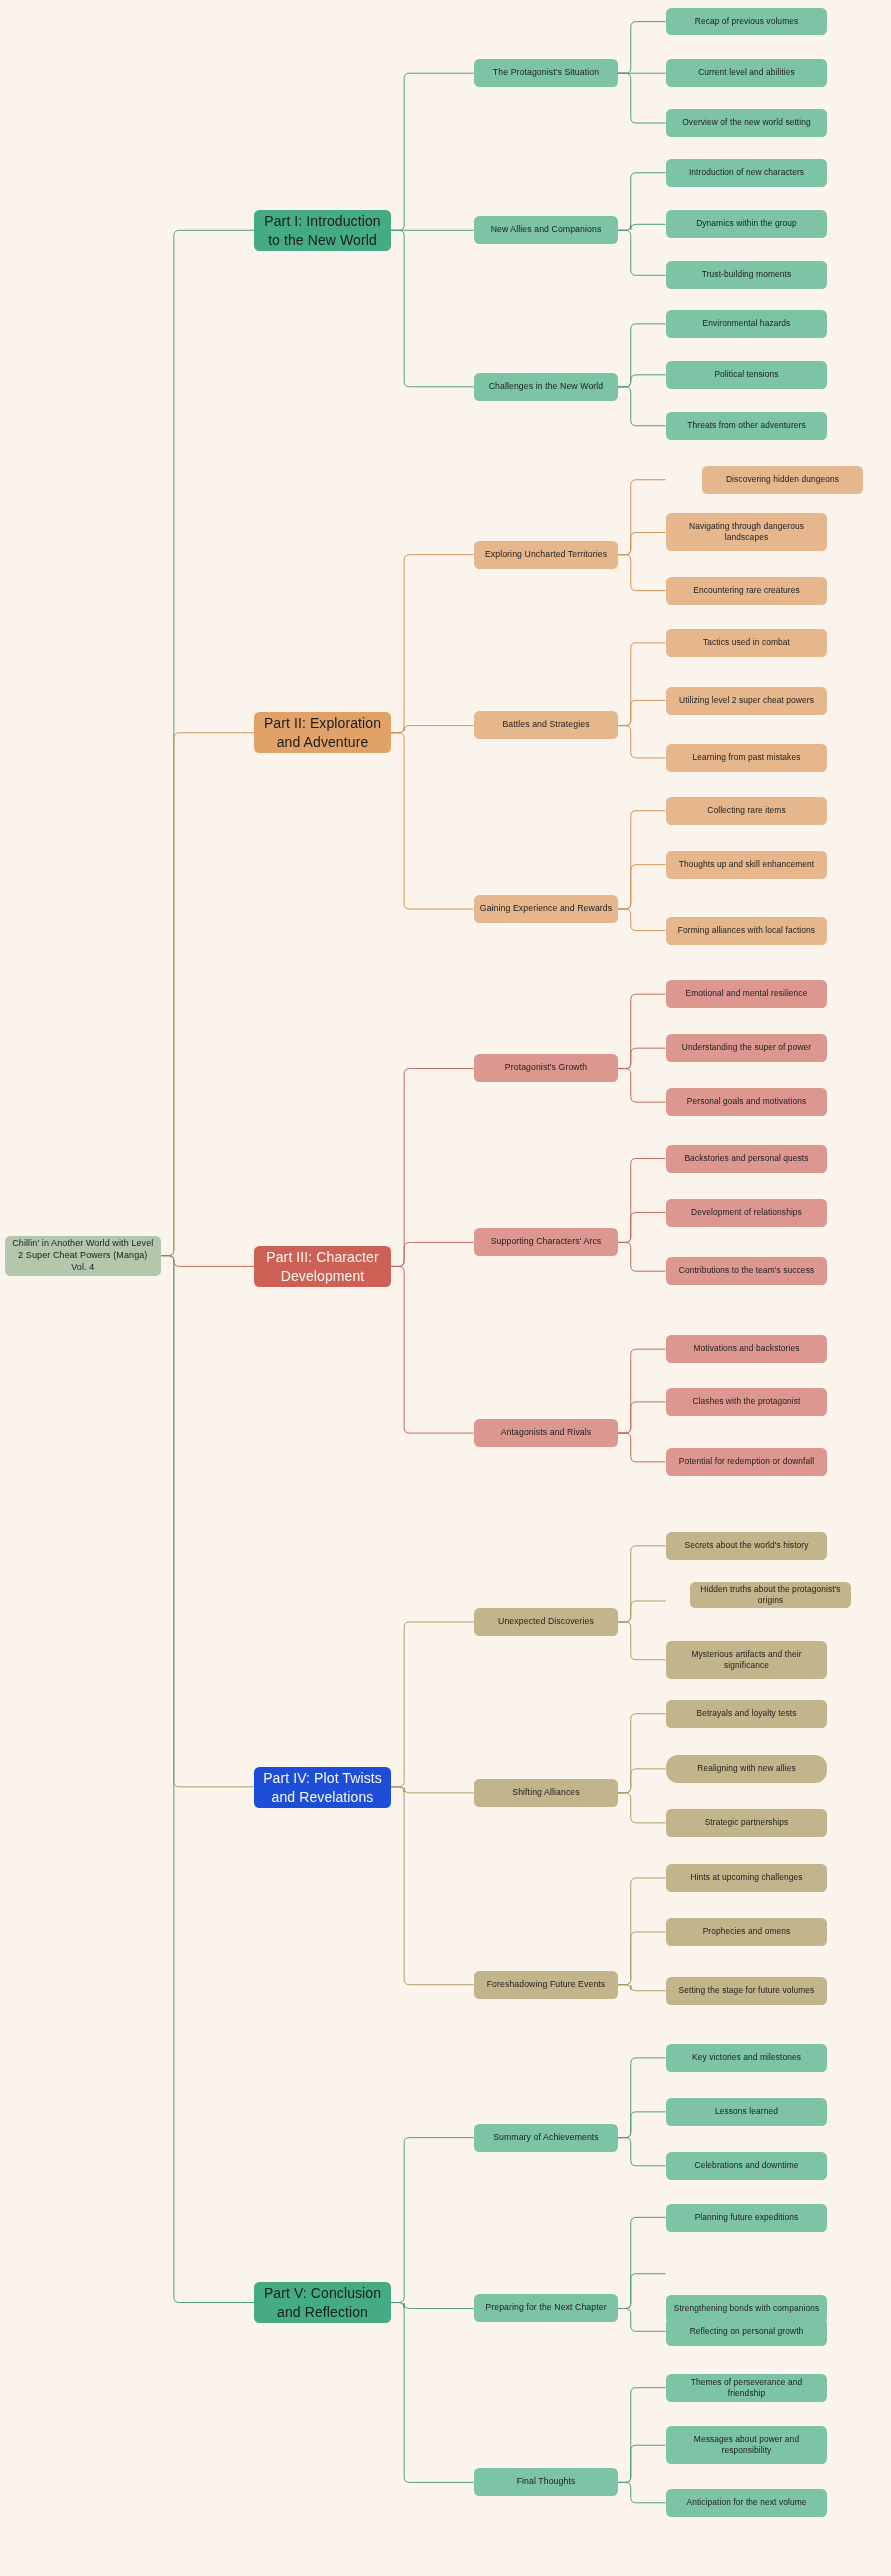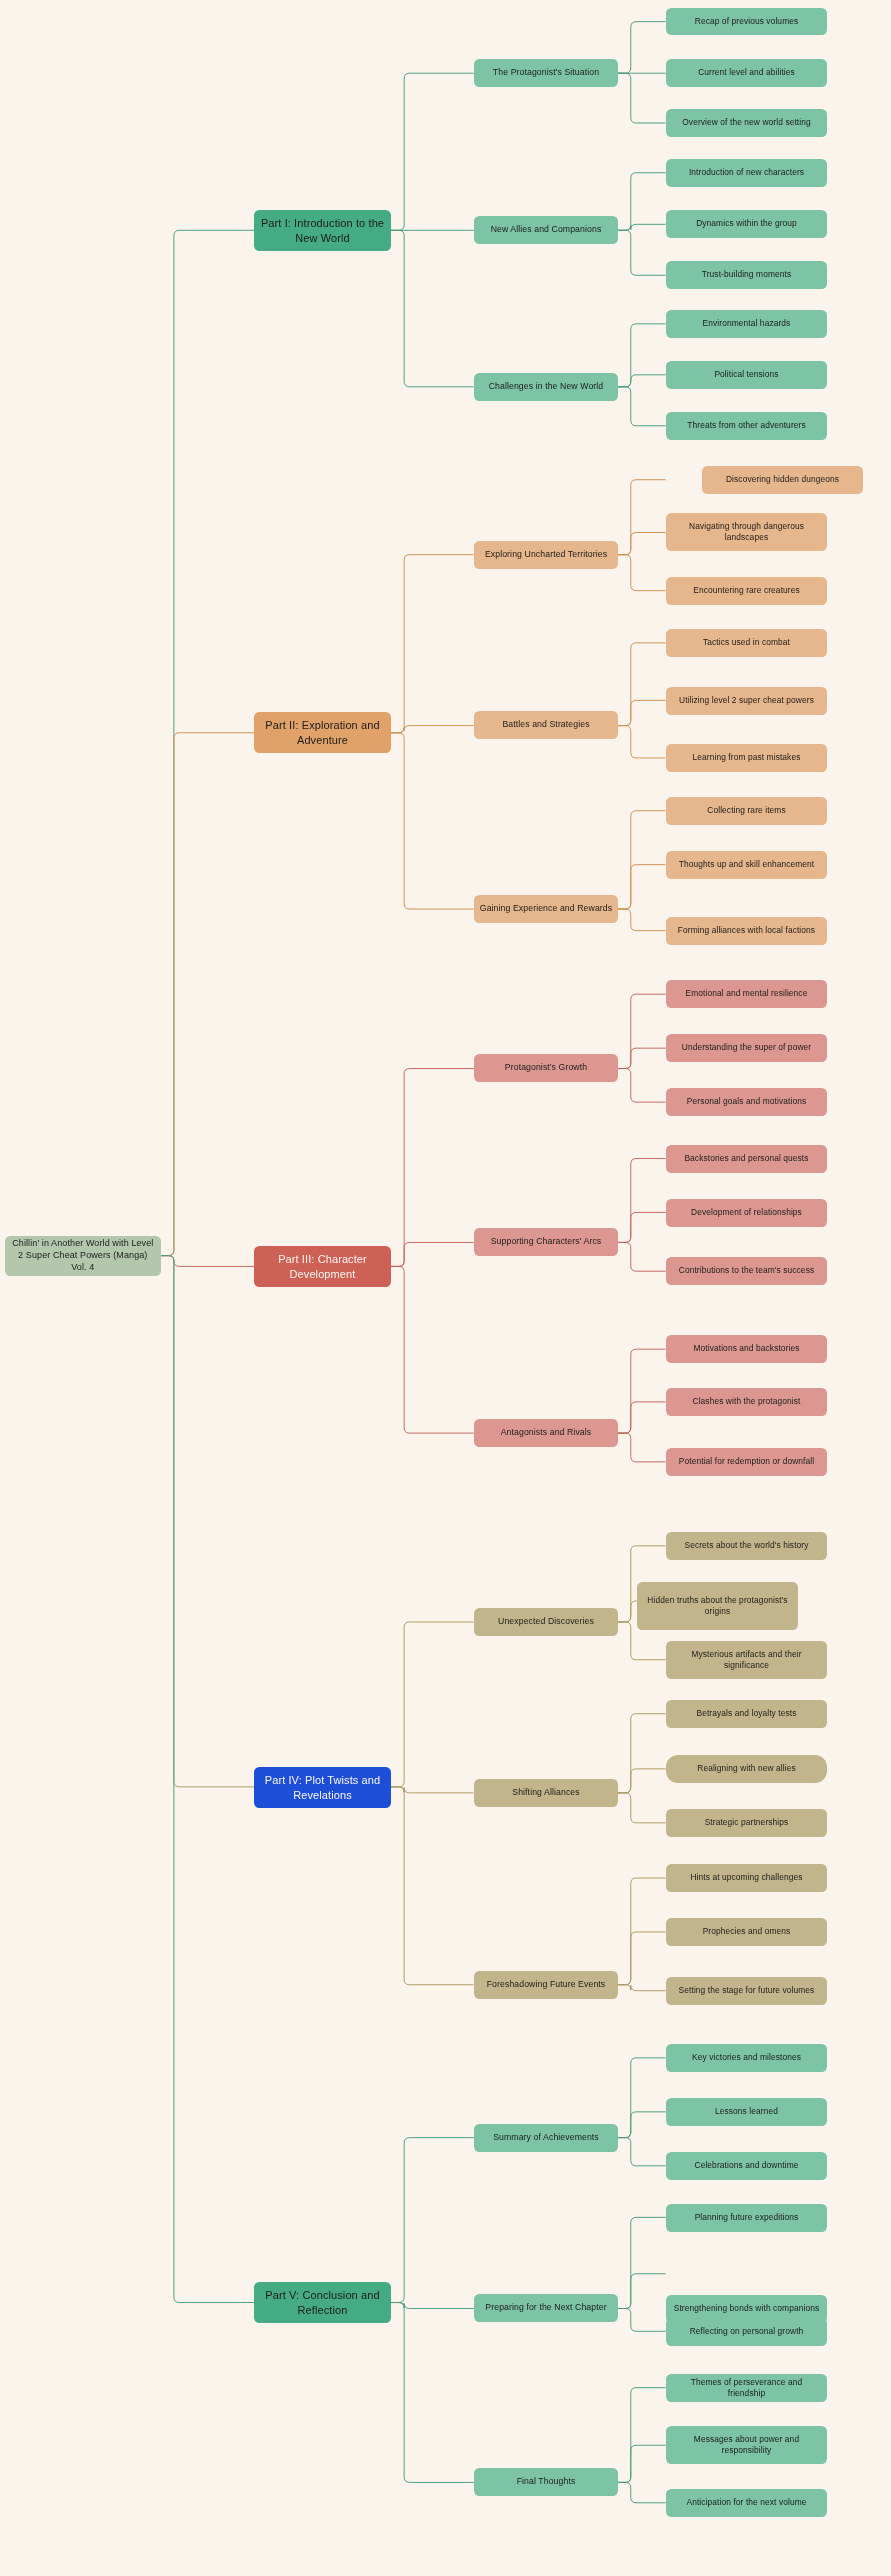--- a/index.html
+++ b/index.html
@@ -17,21 +17,21 @@
     box-sizing:border-box;
     display:flex;align-items:center;justify-content:center;
     text-align:center;
     border-radius:5.4px;
     padding:3px 5.4px;
     line-height:1.30;
     color:#1c1c1c;
     letter-spacing:0.1px;
   }
   .root{font-size:9px;}
-  .l1{font-size:11px;}
+  .l1{font-size:14px;}
   .l2{font-size:8.7px;}
   .l3{font-size:8.4px;}
   .white-text{color:#fdf6f3;}
 </style>
 </head>
 <body>
 
 <div id="canvas">
   <svg class="links" id="links" viewBox="0 0 1486 4296" width="891" height="2576">
       <path d="M268,2094 L281,2094 Q290,2094 290,2085 L290,393 Q290,384 299,384 L424,384" fill="none" stroke="#4a9b7c" stroke-width="1.6"></path>
@@ -223,21 +223,21 @@
       </div>
       <div class="node l1 white-text" style="left: 254px; top: 1767px; width: 137px; height: 41px; background: #1d4ed8;">
         <span>Part IV: Plot Twists and Revelations</span>
       </div>
       <div class="node l2" style="left: 474px; top: 1608px; width: 144px; height: 28px; background: rgb(195, 181, 139);">
         <span>Unexpected Discoveries</span>
       </div>
       <div class="node l3" style="left: 666px; top: 1532px; width: 161px; height: 27.6px; background: rgb(195, 181, 139);">
         <span>Secrets about the world's history</span>
       </div>
-      <div class="node l3" style="left: 637px; top: 1582px; width: 161px; height: 48px; background: rgb(195, 181, 139);">
+      <div class="node l3" style="left: 690px; top: 1582px; width: 161px; height: 26px; background: rgb(195, 181, 139);">
         <span>Hidden truths about the protagonist's origins</span>
       </div>
       <div class="node l3" style="left: 666px; top: 1641px; width: 161px; height: 38px; background: rgb(195, 181, 139);">
         <span>Mysterious artifacts and their significance</span>
       </div>
       <div class="node l2" style="left: 474px; top: 1779px; width: 144px; height: 28px; background: rgb(195, 181, 139);">
         <span>Shifting Alliances</span>
       </div>
       <div class="node l3" style="left: 666px; top: 1700px; width: 161px; height: 27.6px; background: rgb(195, 181, 139);">
         <span>Betrayals and loyalty tests</span>

